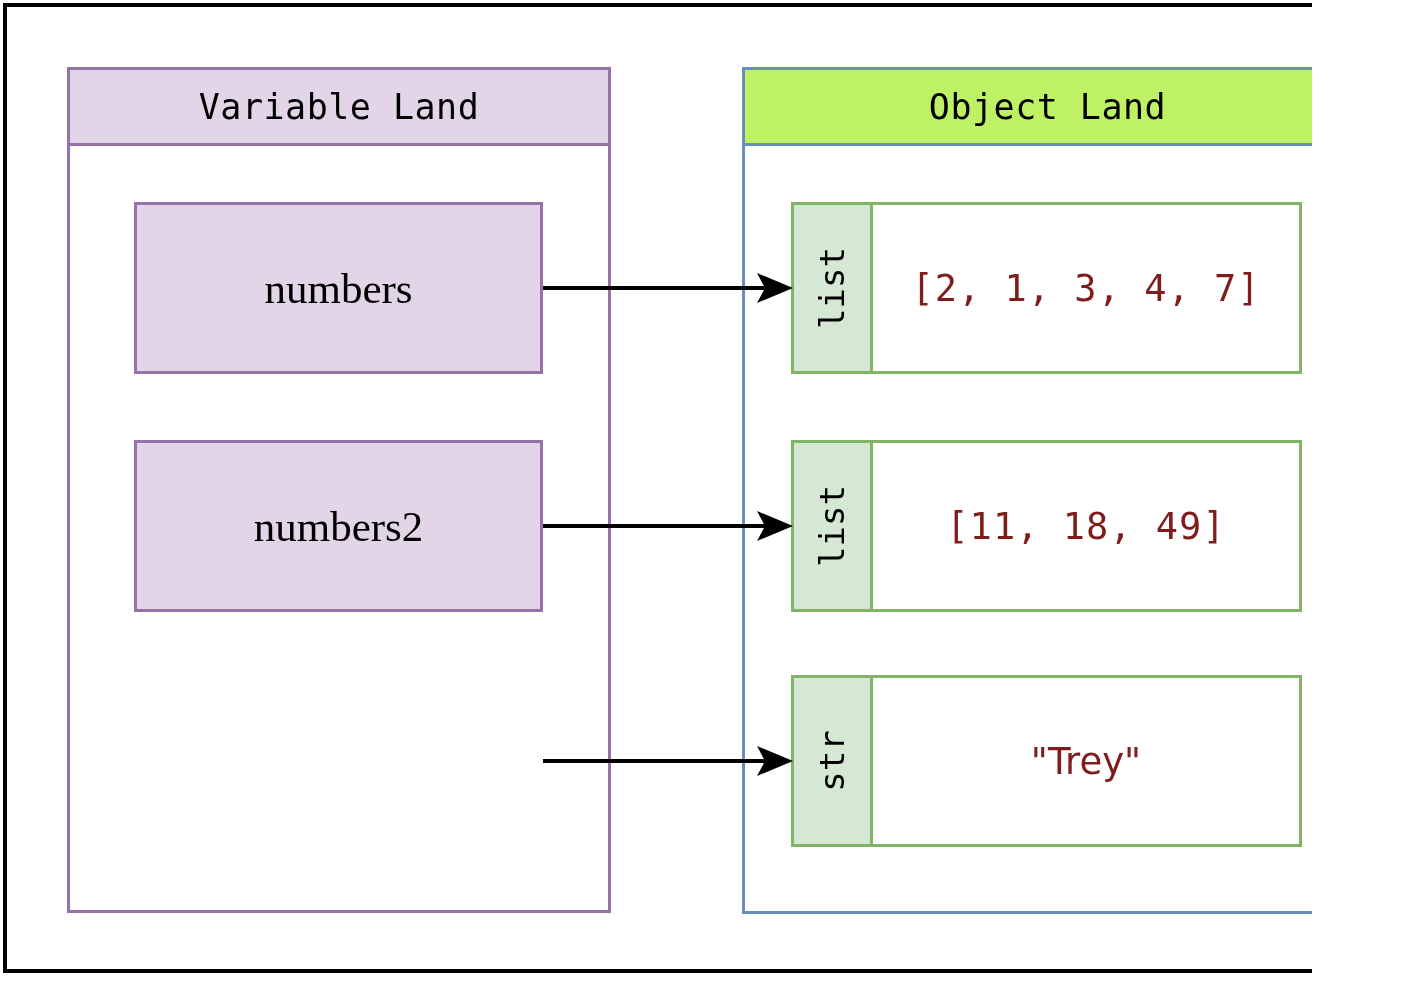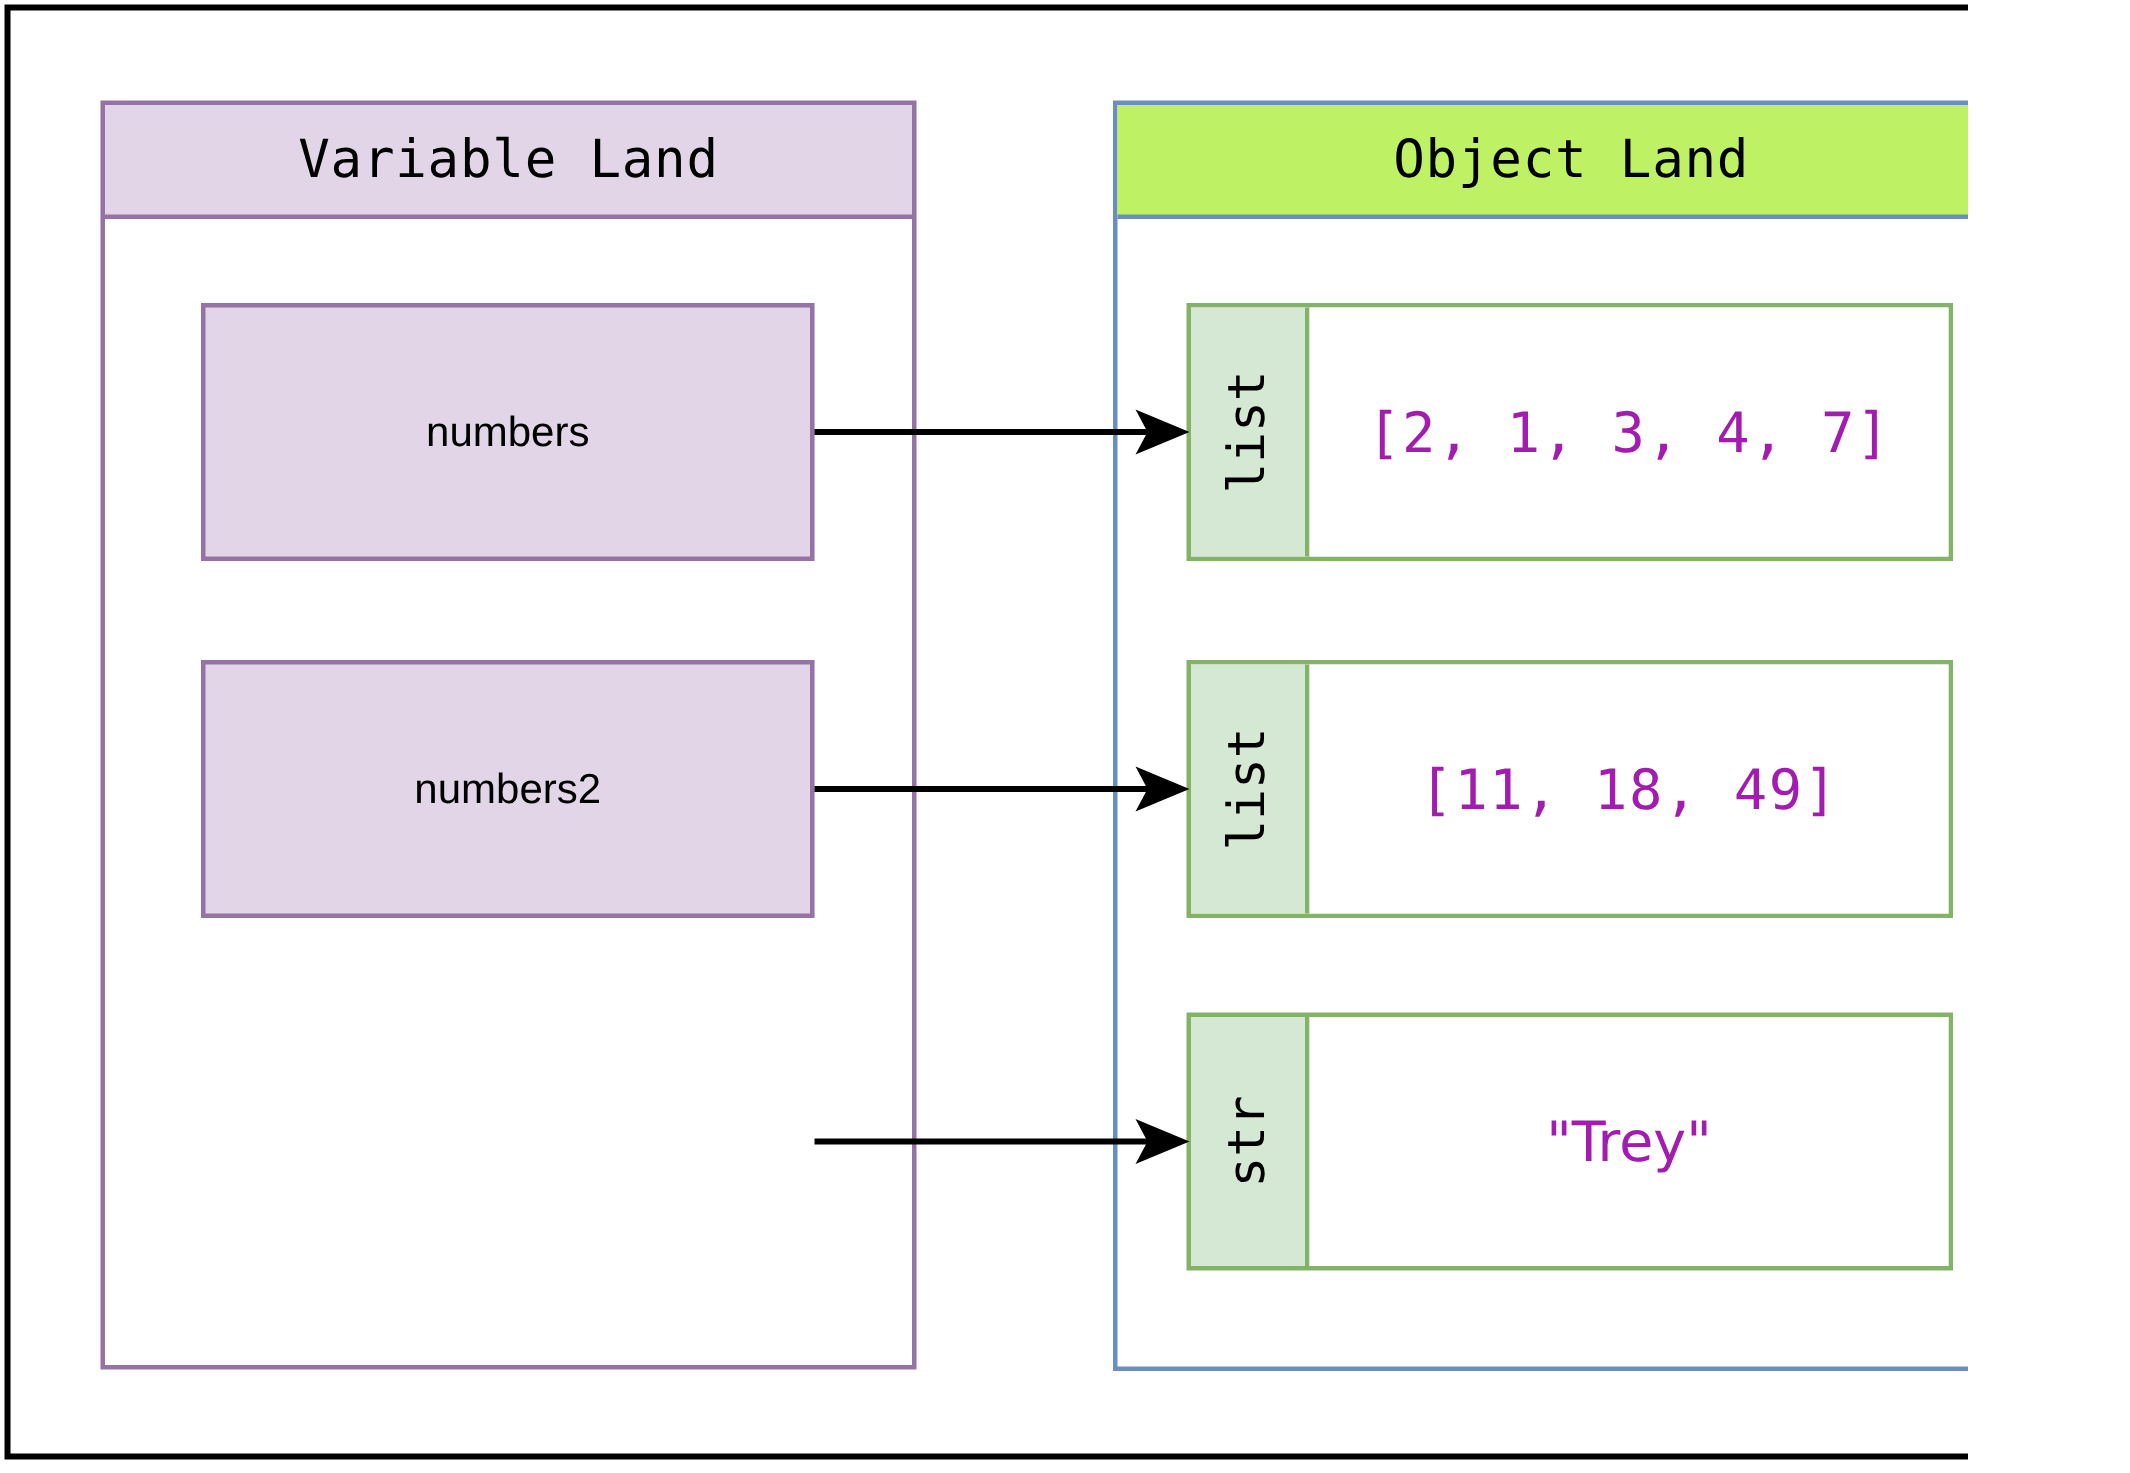--- a/index.html
+++ b/index.html
@@ -83,22 +83,22 @@
     position: absolute;
     left: 134px;
     width: 409px;
     height: 172px;
     box-sizing: border-box;
     background: #e1d5e7;
     border: 3px solid #9673a6;
     display: flex;
     align-items: center;
     justify-content: center;
-    font-family: Liberation Sans, sans-serif;
-    font-size: 28px;
+    font-family: Liberation Serif, serif;
+    font-size: 43px;
     color: #000000;
   }
   .var-box.row-0 { top: 202px; }
   .var-box.row-1 { top: 440px; }
   .var-box.row-2 { top: 675px; }
 
   
   .obj-box {
     position: absolute;
     left: 791px;
@@ -134,21 +134,21 @@
     line-height: 1;
   }
   .obj-value {
     flex: 1 1 auto;
     display: flex;
     align-items: center;
     justify-content: center;
     background: #ffffff;
     font-family: "DejaVu Sans Mono", monospace;
     font-size: 37px;
-    color: #a21caf;
+    color: #7f1d1d;
     letter-spacing: 1px;
   }
   .obj-value.sans {
     font-family: "DejaVu Sans", sans-serif;
     font-size: 37px;
     letter-spacing: 0;
   }
 
   
   .arrow {

